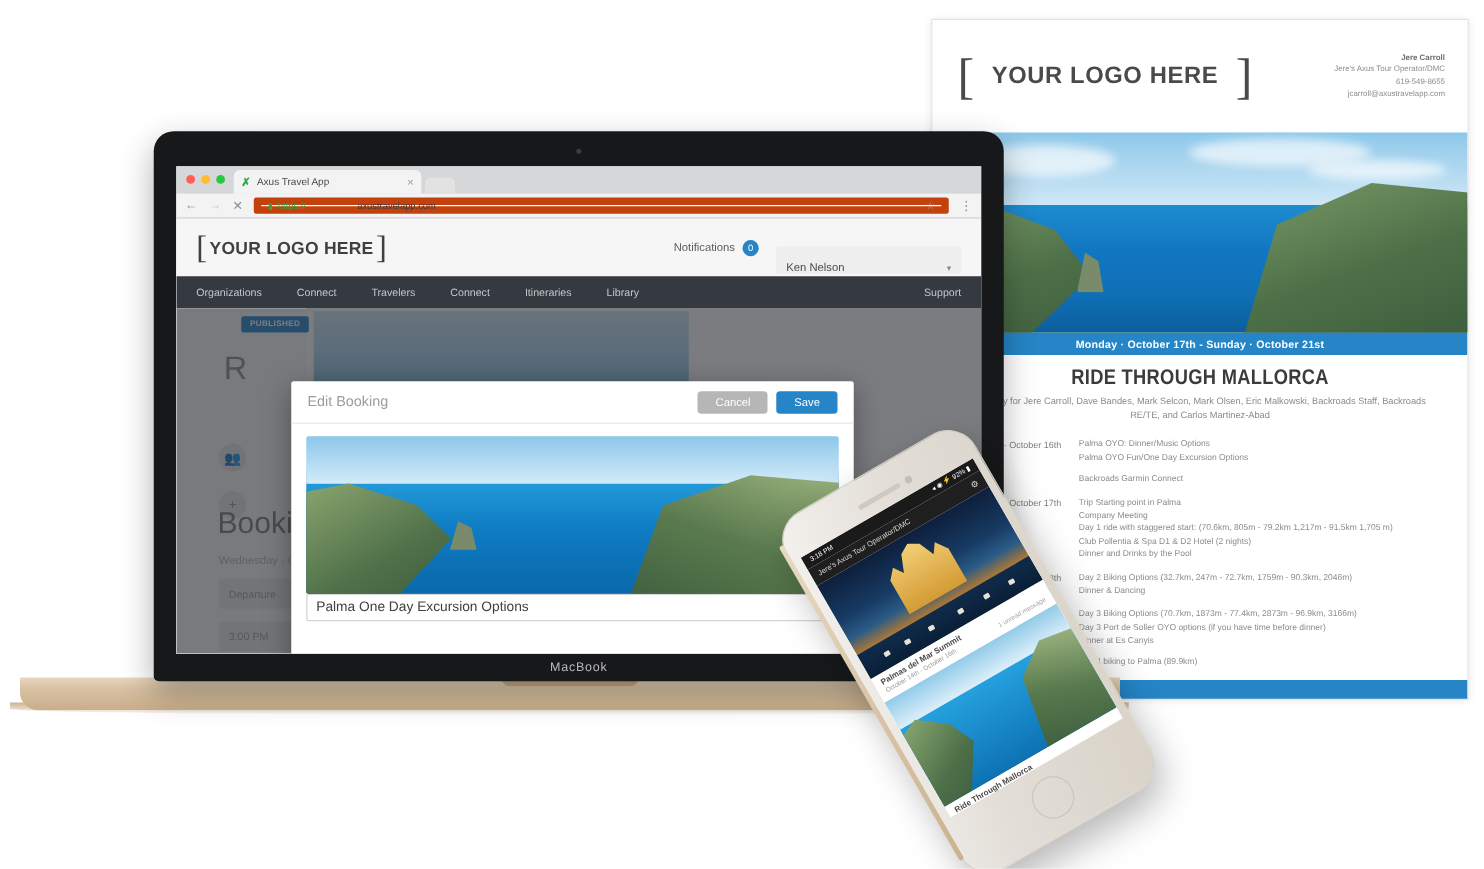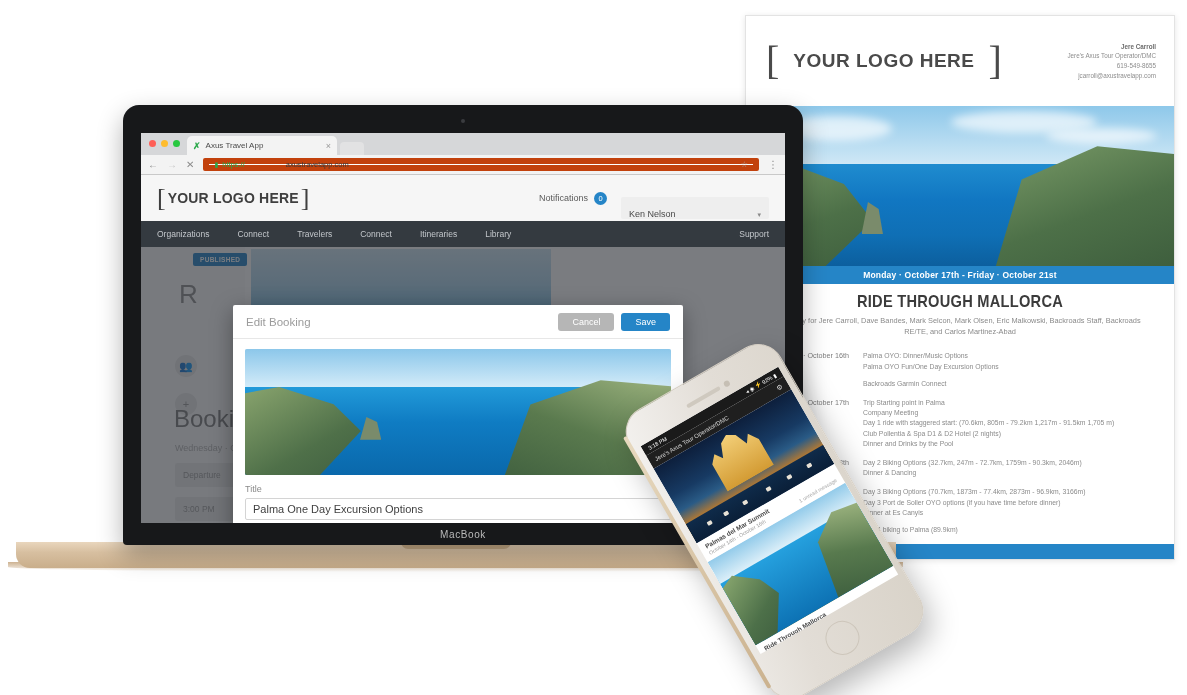--- a/index.html
+++ b/index.html
@@ -270,21 +270,21 @@
     <div class="hero-sky"></div>
     <div class="hero-cloud" style="left:8%;top:6%;width:26%;height:16%"></div>
     <div class="hero-cloud" style="left:48%;top:3%;width:34%;height:14%"></div>
     <div class="hero-cloud" style="left:70%;top:14%;width:26%;height:10%"></div>
     <div class="hero-sea"></div>
     <div class="hero-rock" style="left:-4%;top:30%;width:42%;height:72%;clip-path:polygon(0 22%,30% 6%,64% 26%,80% 58%,52% 100%,0 100%)"></div>
     <div class="hero-rock" style="right:-6%;top:22%;width:52%;height:80%;clip-path:polygon(20% 30%,54% 4%,100% 12%,100% 100%,8% 100%)"></div>
     <div class="hero-rock" style="left:27%;top:60%;width:5%;height:20%;background:#7a8b6b;clip-path:polygon(30% 0,80% 22%,100% 100%,0 100%)"></div>
   </div>
 
-  <div class="doc-bar">Monday · October 17th - Friday · October 21st</div>
+  <div class="doc-bar">Monday · October 17th - Sunday · October 21st</div>
   <div class="doc-title">RIDE THROUGH MALLORCA</div>
   <div class="doc-sub">Itinerary for Jere Carroll, Dave Bandes, Mark Selcon, Mark Olsen, Eric Malkowski, Backroads Staff, Backroads RE/TE, and Carlos Martinez-Abad</div>
 
   <div class="doc-rows">
     <div class="doc-row">
       <div class="doc-date">Sunday · October 16th</div>
       <div class="doc-lines">
         <div>Palma OYO: Dinner/Music Options</div>
         <div>Palma OYO Fun/One Day Excursion Options</div>
         <div class="doc-gap"></div>
@@ -415,21 +415,20 @@
               </div>
             </div>
             <div class="modal-body">
               <div class="m-photo">
                 <div class="m-sky"></div>
                 <div class="m-sea"></div>
                 <div class="m-cliffL"></div>
                 <div class="m-cliffR"></div>
                 <div class="m-stack"></div>
               </div>
-              <div class="fld-label">Title</div>
               <div class="fld">Palma One Day Excursion Options</div>
               <div class="row2">
                 <div>
                   
                   
                 </div>
                 <div>
                   
                   
                 </div>

